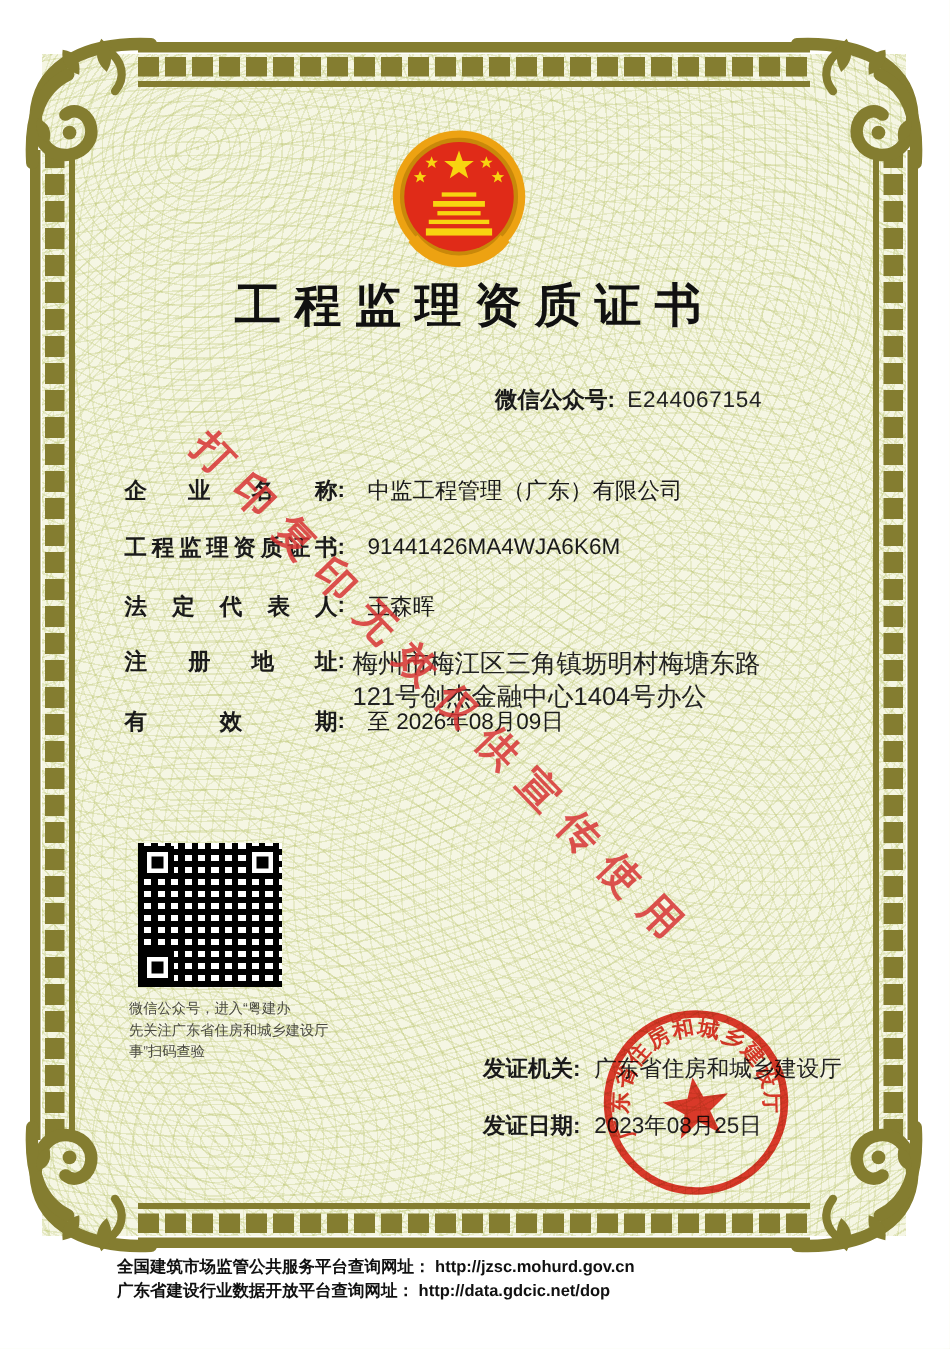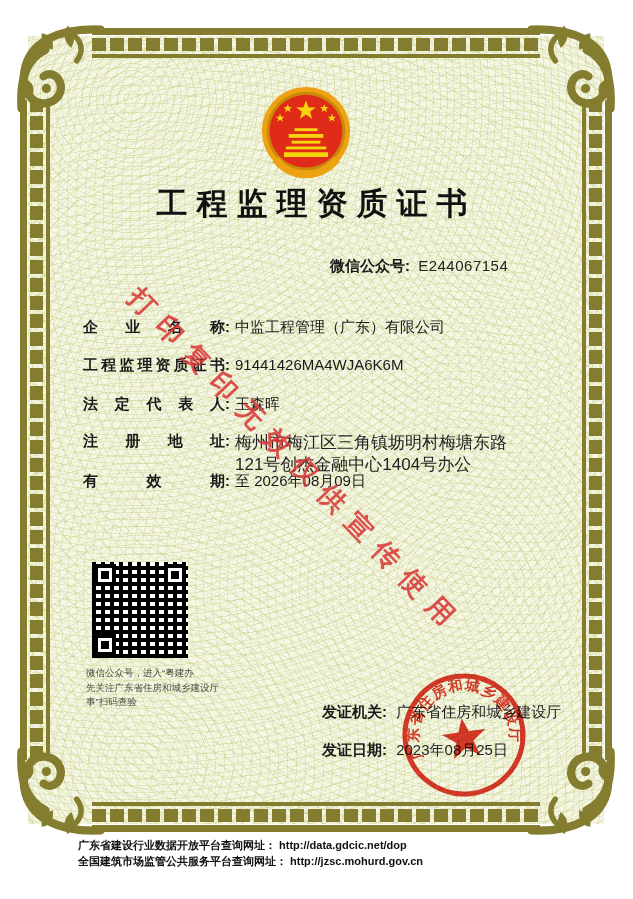--- a/index.html
+++ b/index.html
@@ -45,21 +45,21 @@
 
   
   #title{position:absolute;left:0;top:183px;width:633px;text-align:center;font-size:31px;font-weight:bold;letter-spacing:9px;color:#111;}
   #certno{position:absolute;left:330px;top:257px;font-size:15px;}
   #certno .lbl{font-weight:bold;}
   #certno .val{color:#222;margin-left:4px;letter-spacing:.5px;}
 
   .frow{position:absolute;left:83px;font-size:15px;white-space:nowrap;}
   .flabel{display:inline-block;width:142px;font-weight:bold;text-align:justify;text-align-last:justify;vertical-align:top;}
   .fcolon{font-weight:bold;vertical-align:top;}
-  .fval{margin-left:5px;vertical-align:top;}
+  .fval{margin-left:15px;vertical-align:top;}
   .fval-small{display:inline-block;margin-left:5px;font-size:17px;width:300px;white-space:normal;line-height:1.3;vertical-align:top;color:#222;}
   .fval-multi{display:inline-block;margin-left:5px;font-size:14px;line-height:1.0;vertical-align:top;color:#222;}
   .fval-multi span{display:block;margin-bottom:1px;}
   .fval-multi .stars{font-size:11px;letter-spacing:1px;}
 
   #row-0{top:318px;} #row-1{top:356px;} #row-2{top:395px;}
   #row-3{top:432px;} #row-4{top:472px;} #row-5{top:507px;}
 
   
   #qr{position:absolute;left:92px;top:562px;width:96px;height:96px;background:#ffffff;
@@ -231,17 +231,17 @@
       <path id="sealArc" d="M -41 22 A 46 46 0 1 1 41 22" fill="none"></path>
     </defs>
     <text font-size="14.5" fill="#e02a1c" font-family="Liberation Serif,serif" font-weight="bold">
       <textPath href="#sealArc" startOffset="6" textLength="172">广东省住房和城乡建设厅</textPath>
     </text>
   </svg>
 
   <div id="watermark">打印复印无效仅供宣传使用</div>
 
   <div id="footer">
+    <div>全国建筑市场监管公共服务平台查询网址： http://jzsc.mohurd.gov.cn</div>
     <div>广东省建设行业数据开放平台查询网址： http://data.gdcic.net/dop</div>
-    <div>全国建筑市场监管公共服务平台查询网址： http://jzsc.mohurd.gov.cn</div>
   </div>
 
 </div>
 
 </body></html>

